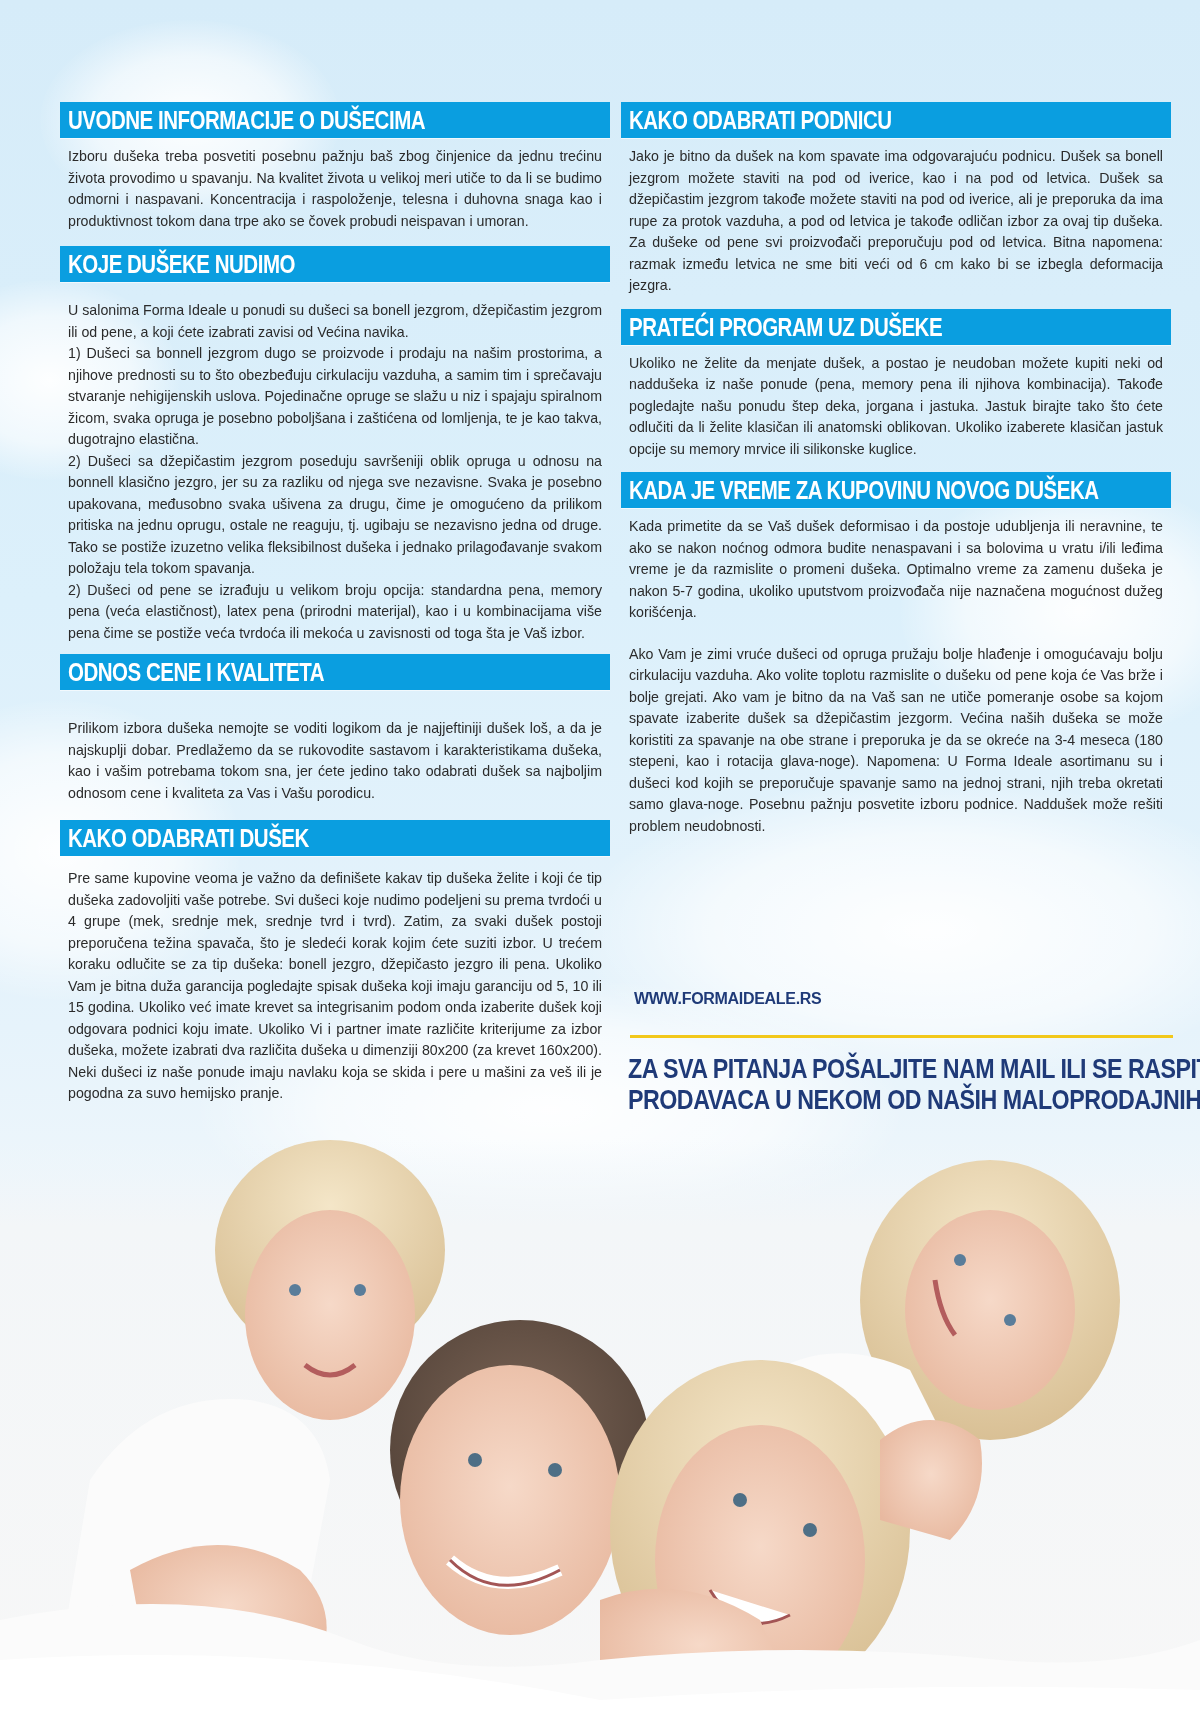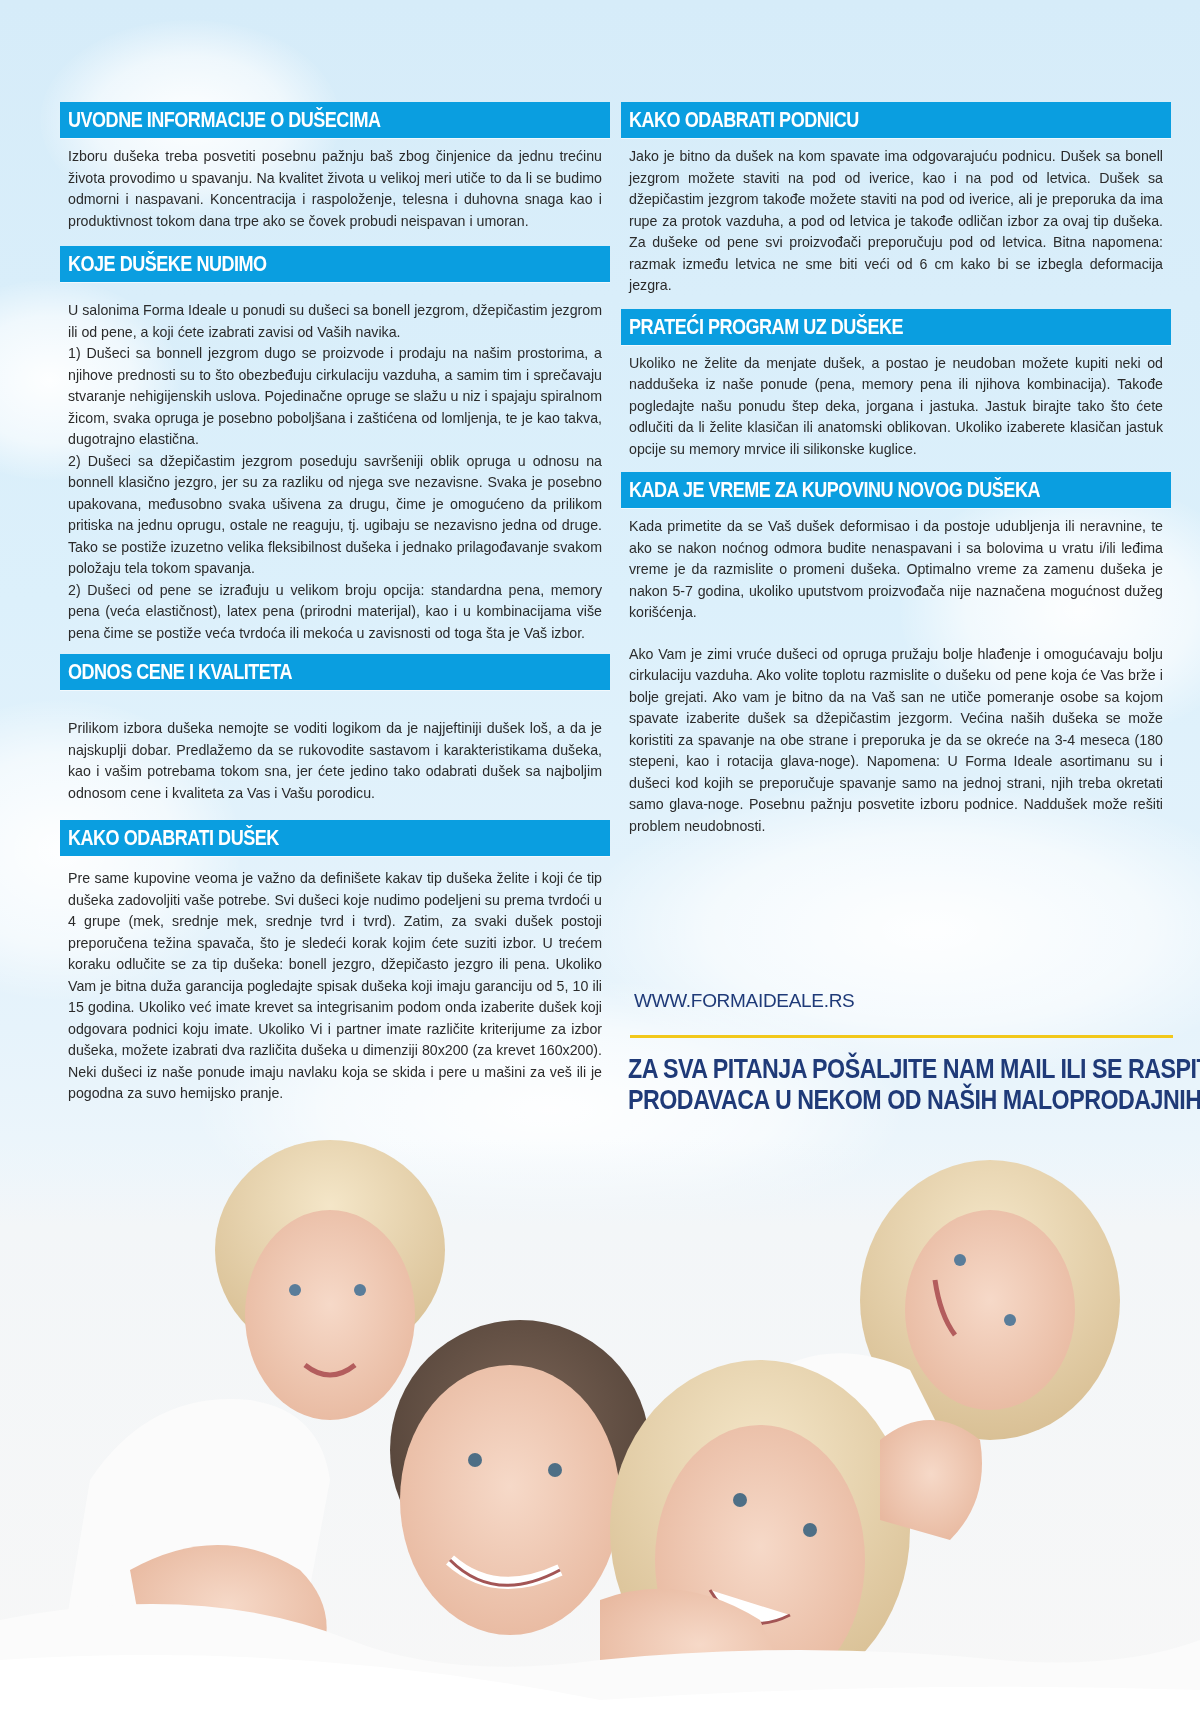--- a/index.html
+++ b/index.html
@@ -18,42 +18,42 @@
   .col { position: absolute; top: 102px; width: 550px; }
   .col.left { left: 60px; }
   .col.right { left: 621px; }
   .section { margin-bottom: 10px; }
   .hdr {
     background: #0a9ee0;
     height: 36px;
     color: #ffffff;
     font-family: "Liberation Sans", sans-serif;
     font-weight: bold;
-    font-size: 22px;
+    font-size: 25px;
     line-height: 36px;
     padding-left: 8px;
     letter-spacing: -0.6px;
     transform-origin: left center;
     white-space: nowrap;
     overflow: hidden;
     box-shadow: 0 1px 0 rgba(255,255,255,0.6);
   }
   .hdr span { display: inline-block; transform: scaleX(0.82); transform-origin: left center; }
   .body-text {
     padding: 8px 8px 0 8px;
     font-size: 14.2px;
     line-height: 21.5px;
     text-align: justify;
     color: #2b2b2b;
   }
   .body-text p { margin: 0; }
   .sp-koje { margin-top: 10px; }
   .website {
     position: absolute; left: 634px; top: 990px;
-    color: #1f3a78; font-weight: normal; font-size: 19px; letter-spacing: -0.3px;
+    color: #1f3a78; font-weight: bold; font-size: 16px; letter-spacing: -0.3px;
   }
   .yellow-line {
     position: absolute; left: 630px; top: 1035px; width: 543px; height: 3px; background: #f2c81a;
   }
   .contact {
     position: absolute; left: 628px; top: 1053px; width: 560px;
     color: #1f3a78; font-weight: bold; font-size: 28px; line-height: 31px; letter-spacing: -0.6px;
   }
   .contact span { display: inline-block; transform: scaleX(0.83); transform-origin: left center; white-space: nowrap; }
   .photo {
@@ -74,21 +74,21 @@
   <div class="section">
     <div class="hdr"><span>UVODNE INFORMACIJE O DUŠECIMA</span></div>
     <div class="body-text">
       <p>Izboru dušeka treba posvetiti posebnu pažnju baš zbog činjenice da jednu trećinu života provodimo u spavanju. Na kvalitet života u velikoj meri utiče to da li se budimo odmorni i naspavani. Koncentracija i raspoloženje, telesna i duhovna snaga kao i produktivnost tokom dana trpe ako se čovek probudi neispavan i umoran.</p>
     </div>
   </div>
 
   <div class="section" style="margin-top:14px;">
     <div class="hdr"><span>KOJE DUŠEKE NUDIMO</span></div>
     <div class="body-text sp-koje">
-      <p>U salonima Forma Ideale u ponudi su dušeci sa bonell jezgrom, džepičastim jezgrom ili od pene, a koji ćete izabrati zavisi od Vaših navika.</p>
+      <p>U salonima Forma Ideale u ponudi su dušeci sa bonell jezgrom, džepičastim jezgrom ili od pene, a koji ćete izabrati zavisi od Većina navika.</p>
       <p>1) Dušeci sa bonnell jezgrom dugo se proizvode i prodaju na našim prostorima, a njihove prednosti su to što obezbeđuju cirkulaciju vazduha, a samim tim i sprečavaju stvaranje nehigijenskih uslova. Pojedinačne opruge se slažu u niz i spajaju spiralnom žicom, svaka opruga je posebno poboljšana i zaštićena od lomljenja, te je kao takva, dugotrajno elastična.</p>
       <p>2) Dušeci sa džepičastim jezgrom poseduju savršeniji oblik opruga u odnosu na bonnell klasično jezgro, jer su za razliku od njega sve nezavisne. Svaka je posebno upakovana, međusobno svaka ušivena za drugu, čime je omogućeno da prilikom pritiska na jednu oprugu, ostale ne reaguju, tj. ugibaju se nezavisno jedna od druge. Tako se postiže izuzetno velika fleksibilnost dušeka i jednako prilagođavanje svakom položaju tela tokom spavanja.</p>
       <p>2) Dušeci od pene se izrađuju u velikom broju opcija: standardna pena, memory pena (veća elastičnost), latex pena (prirodni materijal), kao i u kombinacijama više pena čime se postiže veća tvrdoća ili mekoća u zavisnosti od toga šta je Vaš izbor.</p>
     </div>
   </div>
 
   <div class="section" style="margin-top:8px;">
     <div class="hdr"><span>ODNOS CENE I KVALITETA</span></div>
     <div class="body-text" style="padding-top:28px;">
       <p>Prilikom izbora dušeka nemojte se voditi logikom da je najjeftiniji dušek loš, a da je najskuplji dobar. Predlažemo da se rukovodite sastavom i karakteristikama dušeka, kao i vašim potrebama tokom sna, jer ćete jedino tako odabrati dušek sa najboljim odnosom cene i kvaliteta za Vas i Vašu porodicu.</p>

